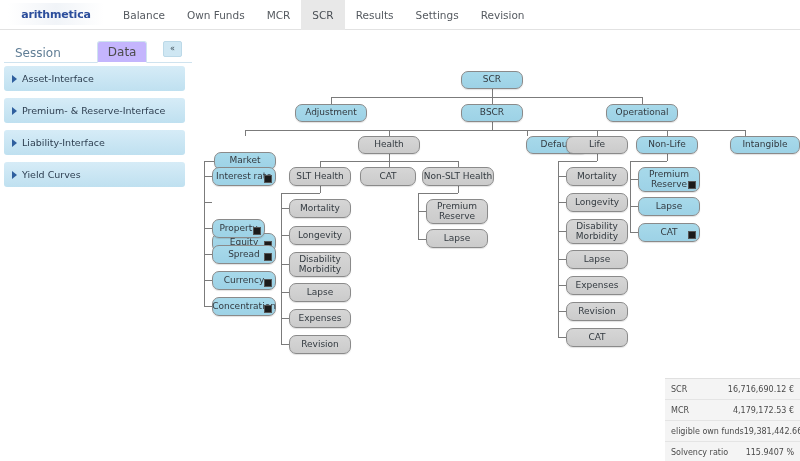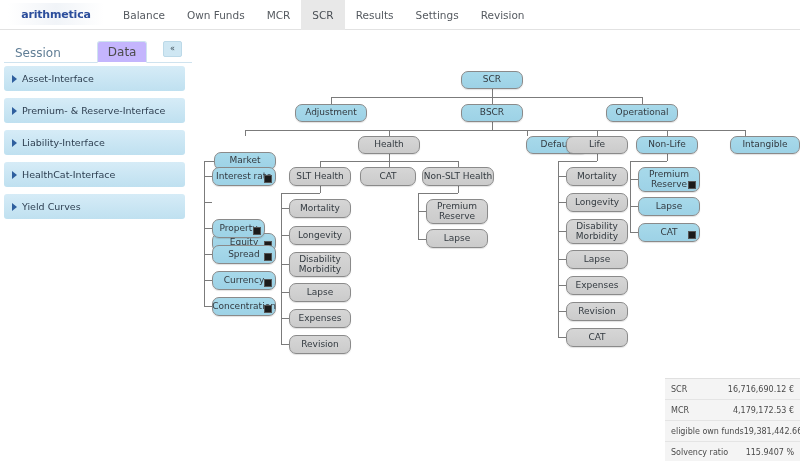--- a/index.html
+++ b/index.html
@@ -144,24 +144,20 @@
           <span class="acc-arrow"></span>
           <span class="acc-label">Asset-Interface</span>
         </div>
         <div class="acc-item">
           <span class="acc-arrow"></span>
           <span class="acc-label">Premium- &amp; Reserve-Interface</span>
         </div>
         <div class="acc-item">
           <span class="acc-arrow"></span>
           <span class="acc-label">Liability-Interface</span>
-        </div>
-        <div class="acc-item">
-          <span class="acc-arrow"></span>
-          <span class="acc-label">HealthCat-Interface</span>
         </div>
         <div class="acc-item">
           <span class="acc-arrow"></span>
           <span class="acc-label">Yield Curves</span>
         </div>
       </div>
   </div>
 
   <div class="canvas" id="canvas">
       <div class="edge v" style="left: 296px; top: 49px; height: 8px;"></div>

